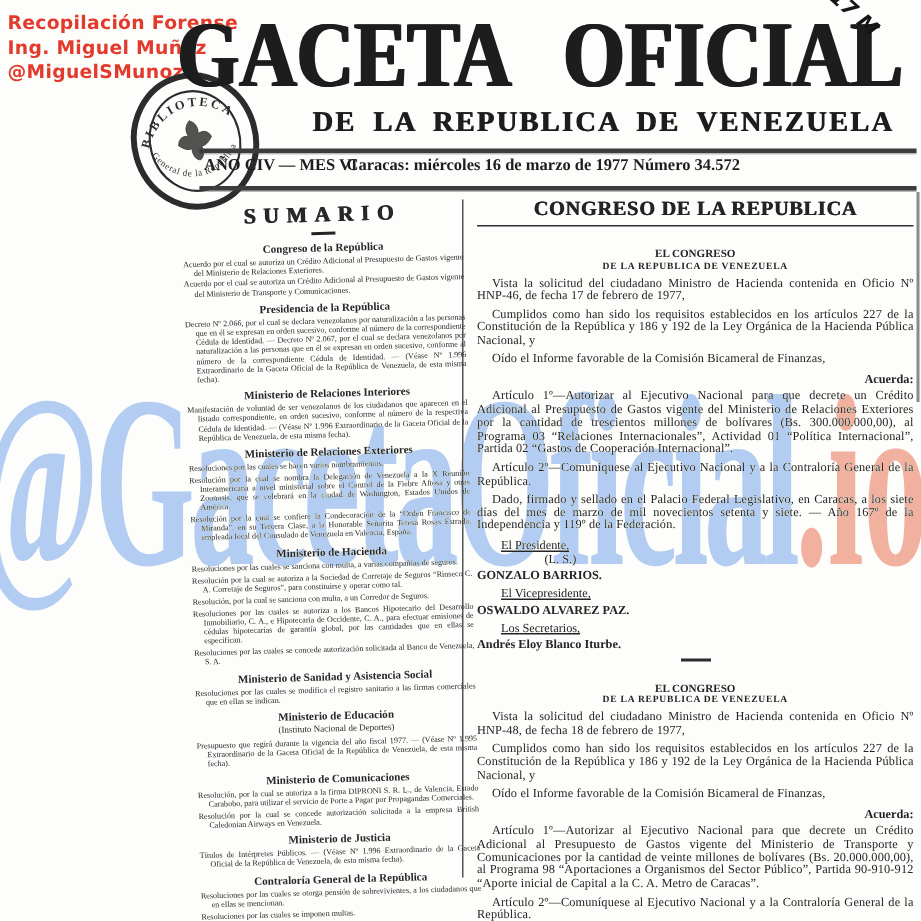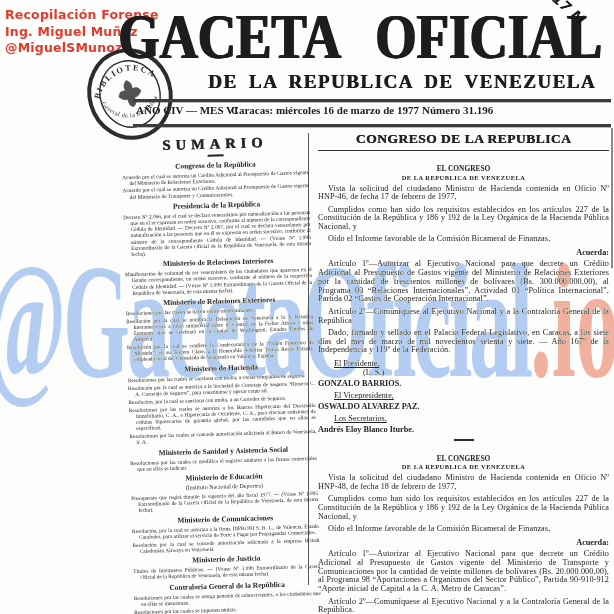--- a/index.html
+++ b/index.html
@@ -107,21 +107,21 @@
   <div class="handwriting">17 M</div>
 
   <div class="masthead">
     <div class="masthead-title">GACETA  OFICIAL</div>
     <div class="masthead-sub">DE LA REPUBLICA DE VENEZUELA</div>
   </div>
   <div class="rule rule-top"></div>
   <div class="edition">
     <span class="ed-left">AÑO CIV — MES VI</span>
     <span class="ed-center">Caracas: miércoles 16 de marzo de 1977</span>
-    <span class="ed-right">Número 31.196</span>
+    <span class="ed-right">Número 34.572</span>
   </div>
   <div class="rule rule-bottom"></div>
 
   <div class="stamp">
     <svg viewBox="0 0 100 108" width="88" height="96">
       <ellipse cx="50" cy="54" rx="46" ry="50" fill="none" stroke="#1b1b1b" stroke-width="4.5"></ellipse>
       <ellipse cx="50" cy="54" rx="34" ry="38" fill="none" stroke="#1b1b1b" stroke-width="1.6"></ellipse>
       <path id="stArcTop" d="M 12 58 A 40 44 0 0 1 88 58" fill="none"></path>
       <path id="stArcBot" d="M 14 52 A 38 42 0 0 0 86 52" fill="none"></path>
       <text font-family="Liberation Serif, serif" font-size="9.5" letter-spacing="2" fill="#1b1b1b" font-weight="bold">

